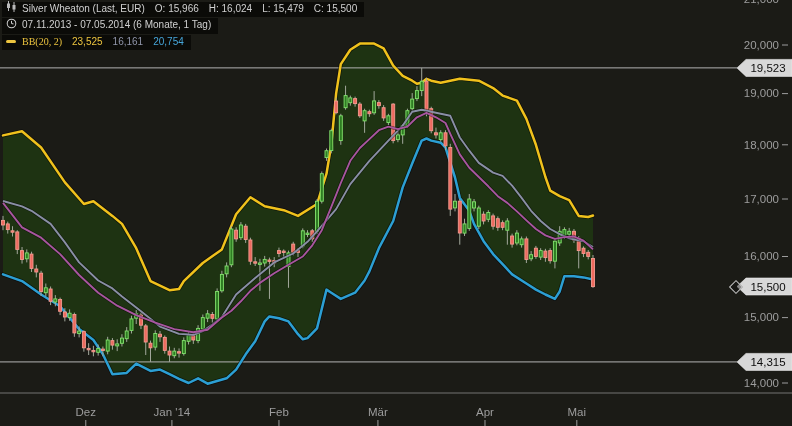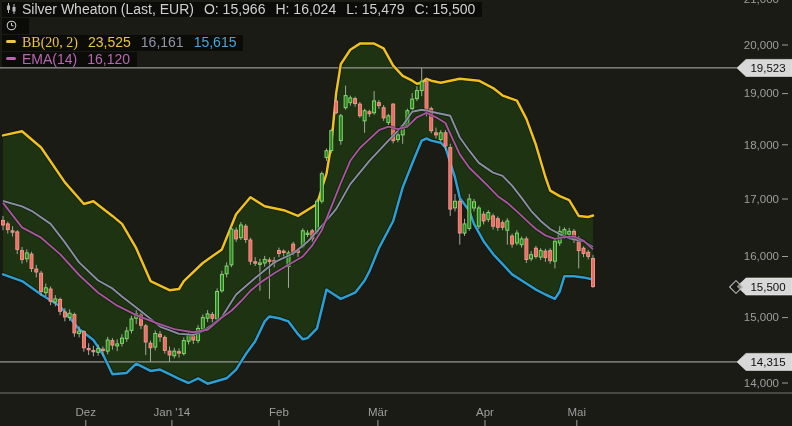--- a/index.html
+++ b/index.html
@@ -1,20 +1,20 @@
 <!DOCTYPE html>
 <html><head>
 <meta charset="utf-8">
 <style>
   html,body{margin:0;padding:0;background:#1b1b16;}
   #app{position:relative;width:792px;height:426px;overflow:hidden;background:#1b1b16;
        font-family:"Liberation Sans",sans-serif;}
   svg text{font-family:"Liberation Sans",sans-serif;}
   #chart{position:absolute;left:0;top:0;}
-  #legend{position:absolute;left:2px;top:2px;z-index:5;font-size:14px;line-height:12px;color:#d0d0d0;}
+  #legend{position:absolute;left:2px;top:2px;z-index:5;font-size:10px;line-height:12px;color:#d0d0d0;}
   .lrow{display:table;background:rgba(8,8,6,0.85);padding:1px 7px 2px 4px;margin-bottom:1px;white-space:nowrap;}
   .lrow .sp{margin-left:10px;}
   .dash{display:inline-block;width:10px;height:3px;border-radius:2px;vertical-align:middle;margin-right:6px;margin-top:-2px;}
   .icn{display:inline-block;vertical-align:middle;margin-right:5px;margin-top:-2px;}
   #cursor{position:absolute;left:731px;top:282px;width:8px;height:8px;border:1.5px solid #c9c9c9;
           transform:rotate(45deg);z-index:4;background:rgba(20,20,20,.4);}
 </style>
 </head>
 <body>
 
@@ -338,29 +338,25 @@
         <span class="sp">C: 15,500</span>
     </div>
     <div class="lrow">
       <span class="icn">
         <svg width="11" height="11" viewBox="0 0 12 12">
           <circle cx="6" cy="6" r="4.7" fill="none" stroke="#cfcfcf" stroke-width="1.1"></circle>
           <line x1="6" y1="6" x2="6" y2="3.1" stroke="#cfcfcf" stroke-width="1.1"></line>
           <line x1="6" y1="6" x2="8.2" y2="6.6" stroke="#cfcfcf" stroke-width="1.1"></line>
         </svg>
       </span>
+        <span>07.11.2013 - 07.05.2014 (6 Monate, 1 Tag)</span>
     </div>
     <div class="lrow">
       <span class="dash" style="background-color: rgb(236, 196, 63);"></span>
         <span style="color: rgb(236, 196, 63); font-family: Liberation Serif, serif;">BB(20, 2)</span>
         <span class="sp" style="color: rgb(236, 196, 63);">23,525</span>
         <span class="sp" style="color: rgb(144, 149, 170);">16,161</span>
-        <span class="sp" style="color: rgb(70, 165, 217);">15,615</span>
-    </div>
-    <div class="lrow">
-      <span class="dash" style="background-color: rgb(183, 103, 178);"></span>
-        <span style="color: rgb(183, 103, 178);">EMA(14)</span>
-        <span class="sp" style="color: rgb(183, 103, 178);">16,120</span>
+        <span class="sp" style="color: rgb(70, 165, 217);">20,754</span>
     </div>
   </div>
 
   <div id="cursor"></div>
 </div>
 
 </body></html>

